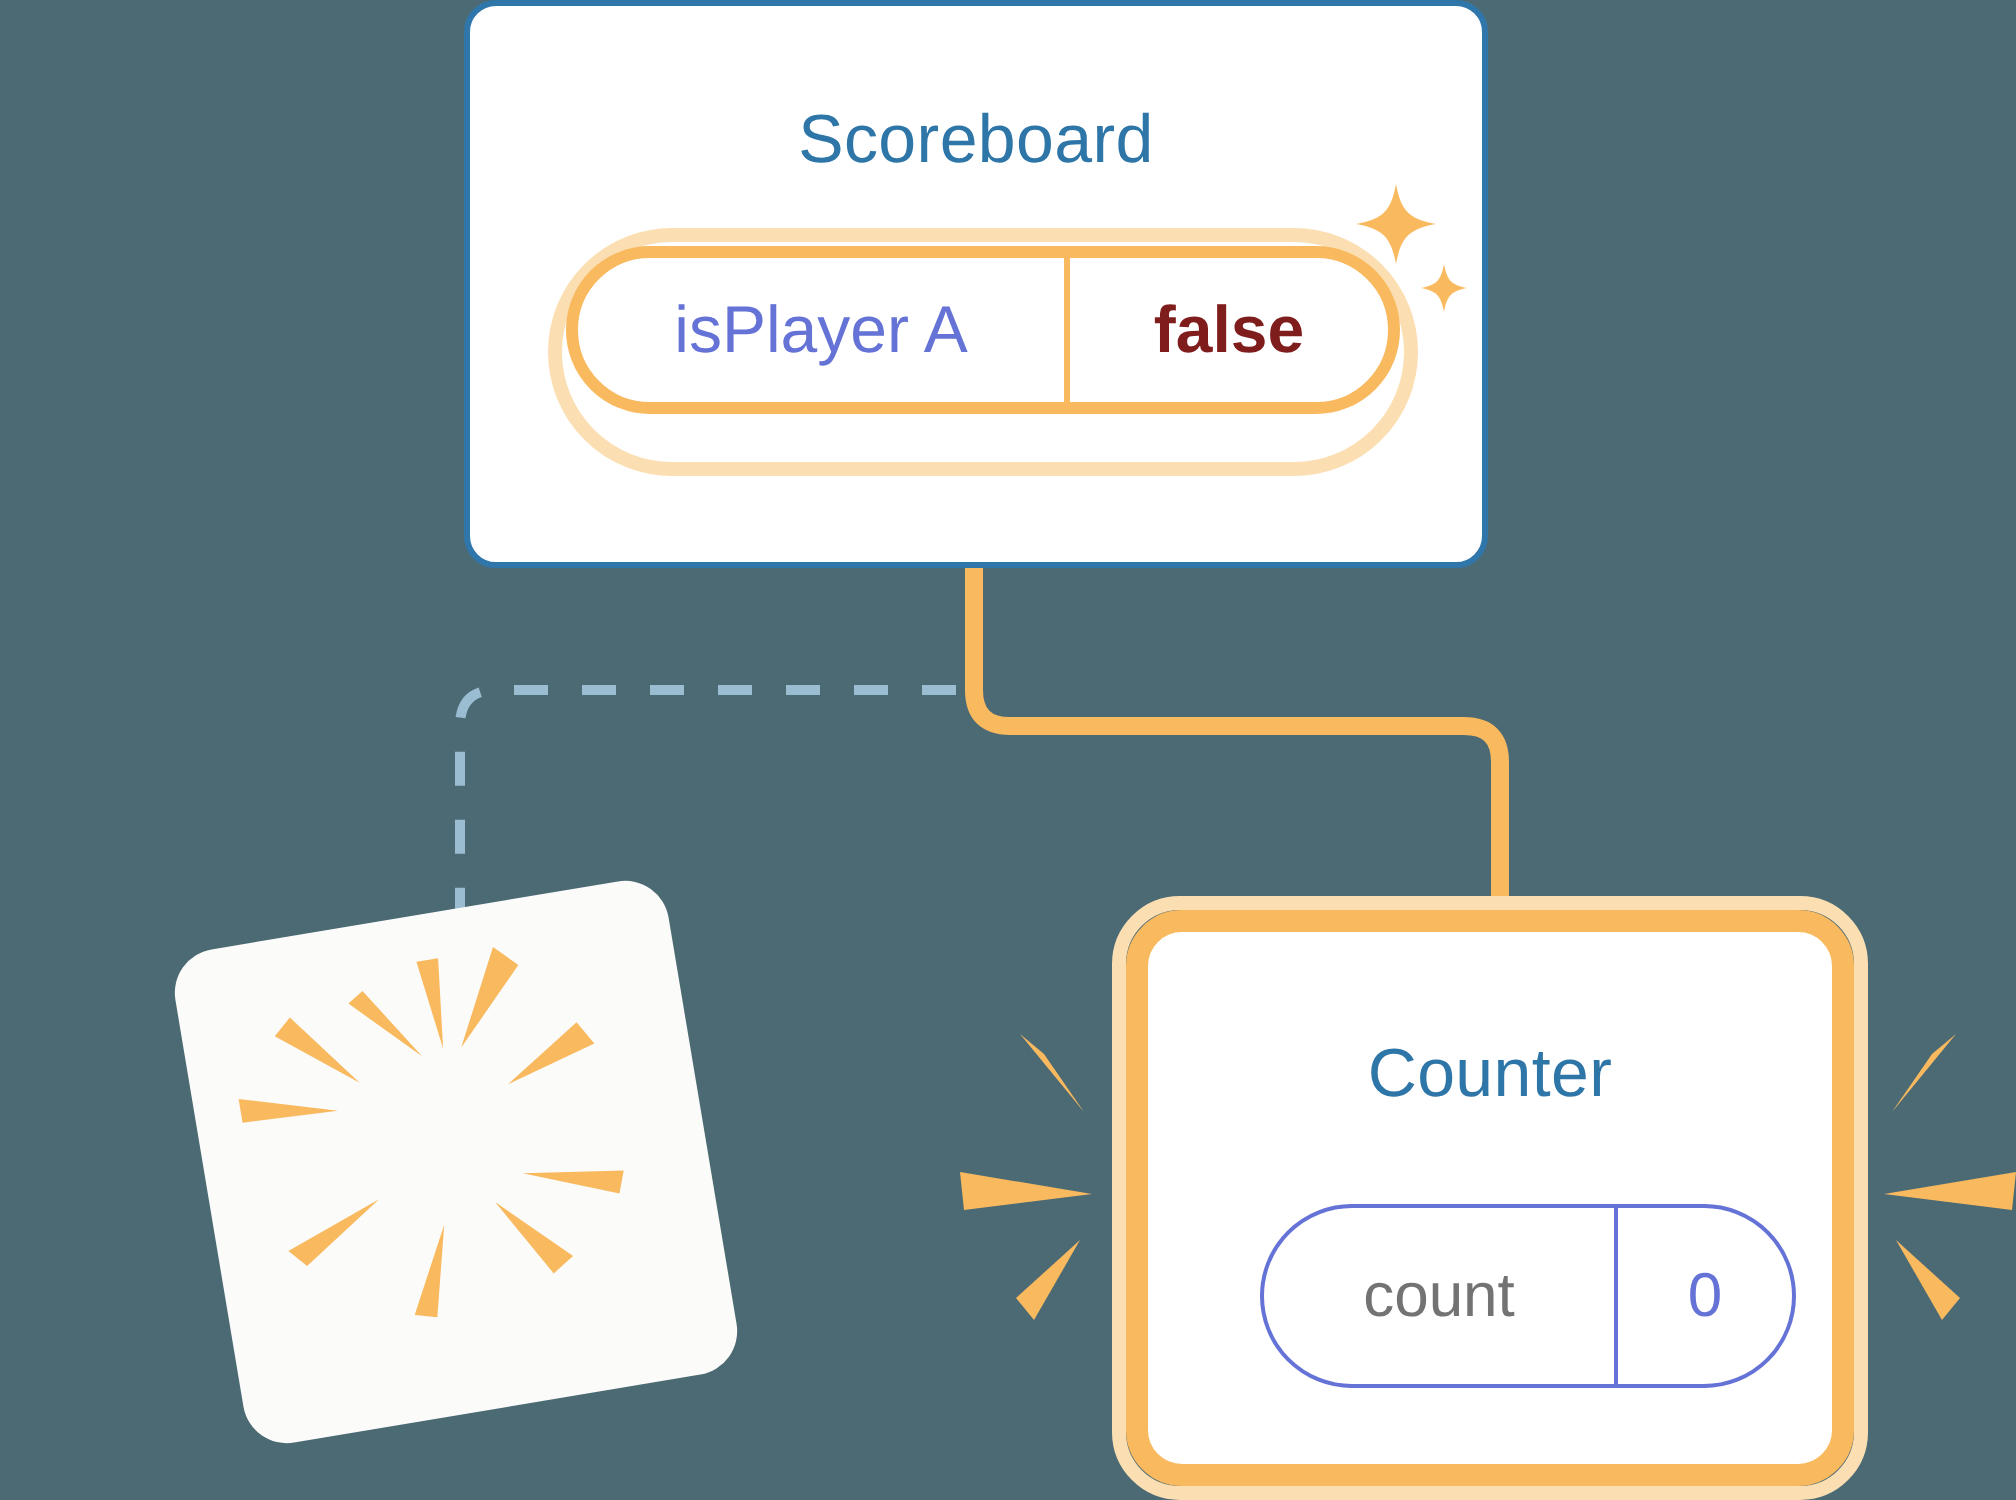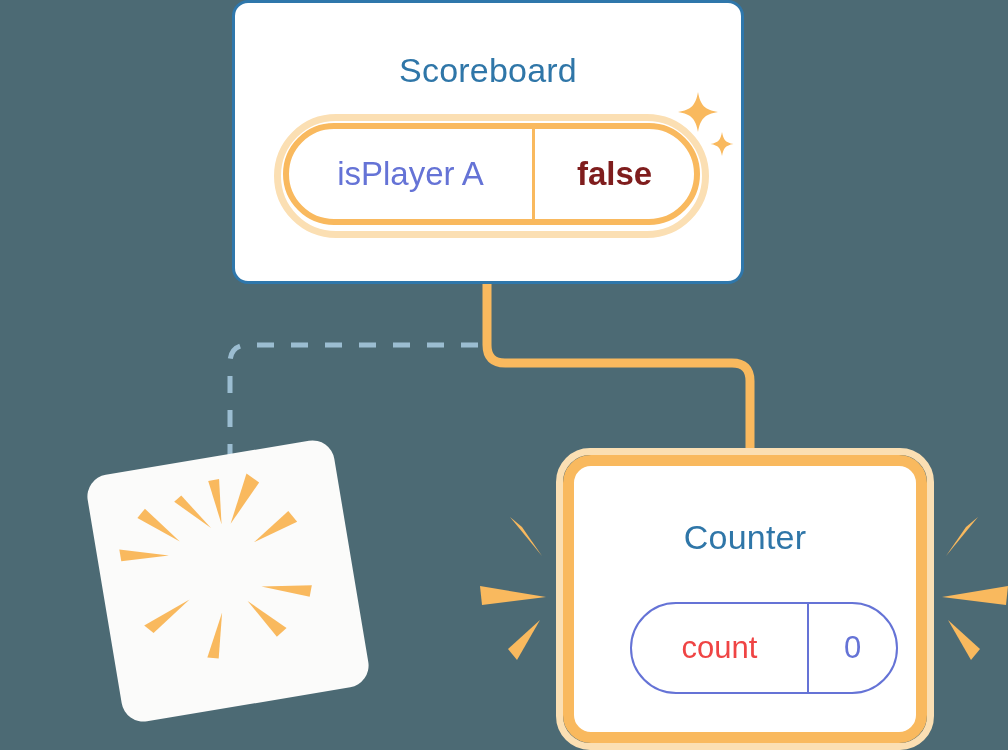--- a/index.html
+++ b/index.html
@@ -47,21 +47,21 @@
     position:absolute;
     left:-9px; top:-9px;
     width:435px; height:124px;
     border:7px solid #fbdfb3;
     border-radius:62px;
     box-sizing:border-box;
   }
   .pill-orange {
     position:absolute;
     left:0; top:0;
-    width:417px; height:102px;
+    width:417px; height:84px;
     border:6px solid #f9b95e;
     border-radius:53px;
     background:#ffffff;
     display:flex;
     align-items:stretch;
     overflow:hidden;
   }
   .pill-orange .pill-key {
     flex:0 0 243px;
     display:flex; align-items:center; justify-content:center;
@@ -116,21 +116,21 @@
     position:absolute; inset:0;
     border:2px solid #6573d6;
     border-radius:46px;
     background:#ffffff;
     display:flex; align-items:stretch;
     overflow:hidden;
   }
   .pill-indigo .pill-key {
     flex:0 0 175px;
     display:flex; align-items:center; justify-content:center;
-    color:#ef4444; font-size:31px; font-weight:400;
+    color:#737373; font-size:31px; font-weight:400;
   }
   .pill-indigo .pill-divider { width:2px; background:#6573d6; }
   .pill-indigo .pill-val {
     flex:1; display:flex; align-items:center; justify-content:center;
     color:#6573d6; font-size:31px; font-weight:400;
   }
 
   
   .flash-card {
     position:absolute;

